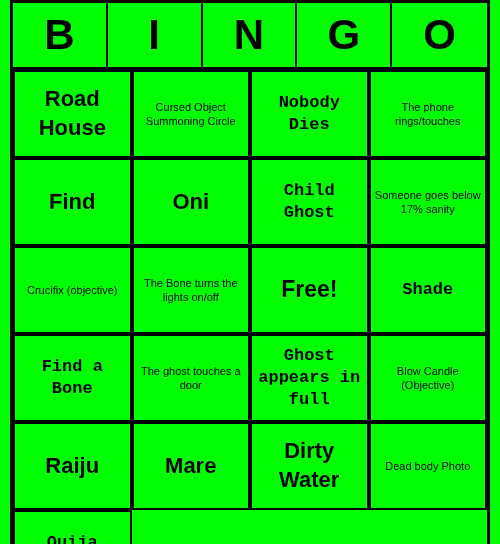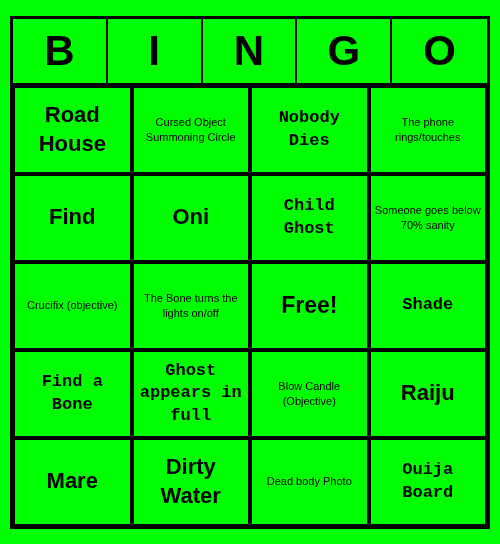--- a/index.html
+++ b/index.html
@@ -94,36 +94,39 @@
       <div class="bingo-cell large-text">
         <span class="cell-text">Find</span>
       </div>
       <div class="bingo-cell large-text">
         <span class="cell-text">Oni</span>
       </div>
       <div class="bingo-cell medium-text">
         <span class="cell-text">Child Ghost</span>
       </div>
       <div class="bingo-cell">
-        <span class="cell-text">Someone goes below 70% sanity</span>
+        <span class="cell-text">Someone goes below 17% sanity</span>
       </div>
       <div class="bingo-cell">
         <span class="cell-text">Crucifix (objective)</span>
       </div>
       <div class="bingo-cell">
         <span class="cell-text">The Bone turns the lights on/off</span>
       </div>
       <div class="bingo-cell free">
         <span class="cell-text">Free!</span>
       </div>
       <div class="bingo-cell medium-text">
         <span class="cell-text">Shade</span>
       </div>
       <div class="bingo-cell medium-text">
         <span class="cell-text">Find a Bone</span>
+      </div>
+      <div class="bingo-cell">
+        <span class="cell-text">The ghost touches a door</span>
       </div>
       <div class="bingo-cell medium-text">
         <span class="cell-text">Ghost appears in full</span>
       </div>
       <div class="bingo-cell">
         <span class="cell-text">Blow Candle (Objective)</span>
       </div>
       <div class="bingo-cell large-text">
         <span class="cell-text">Raiju</span>
       </div>

